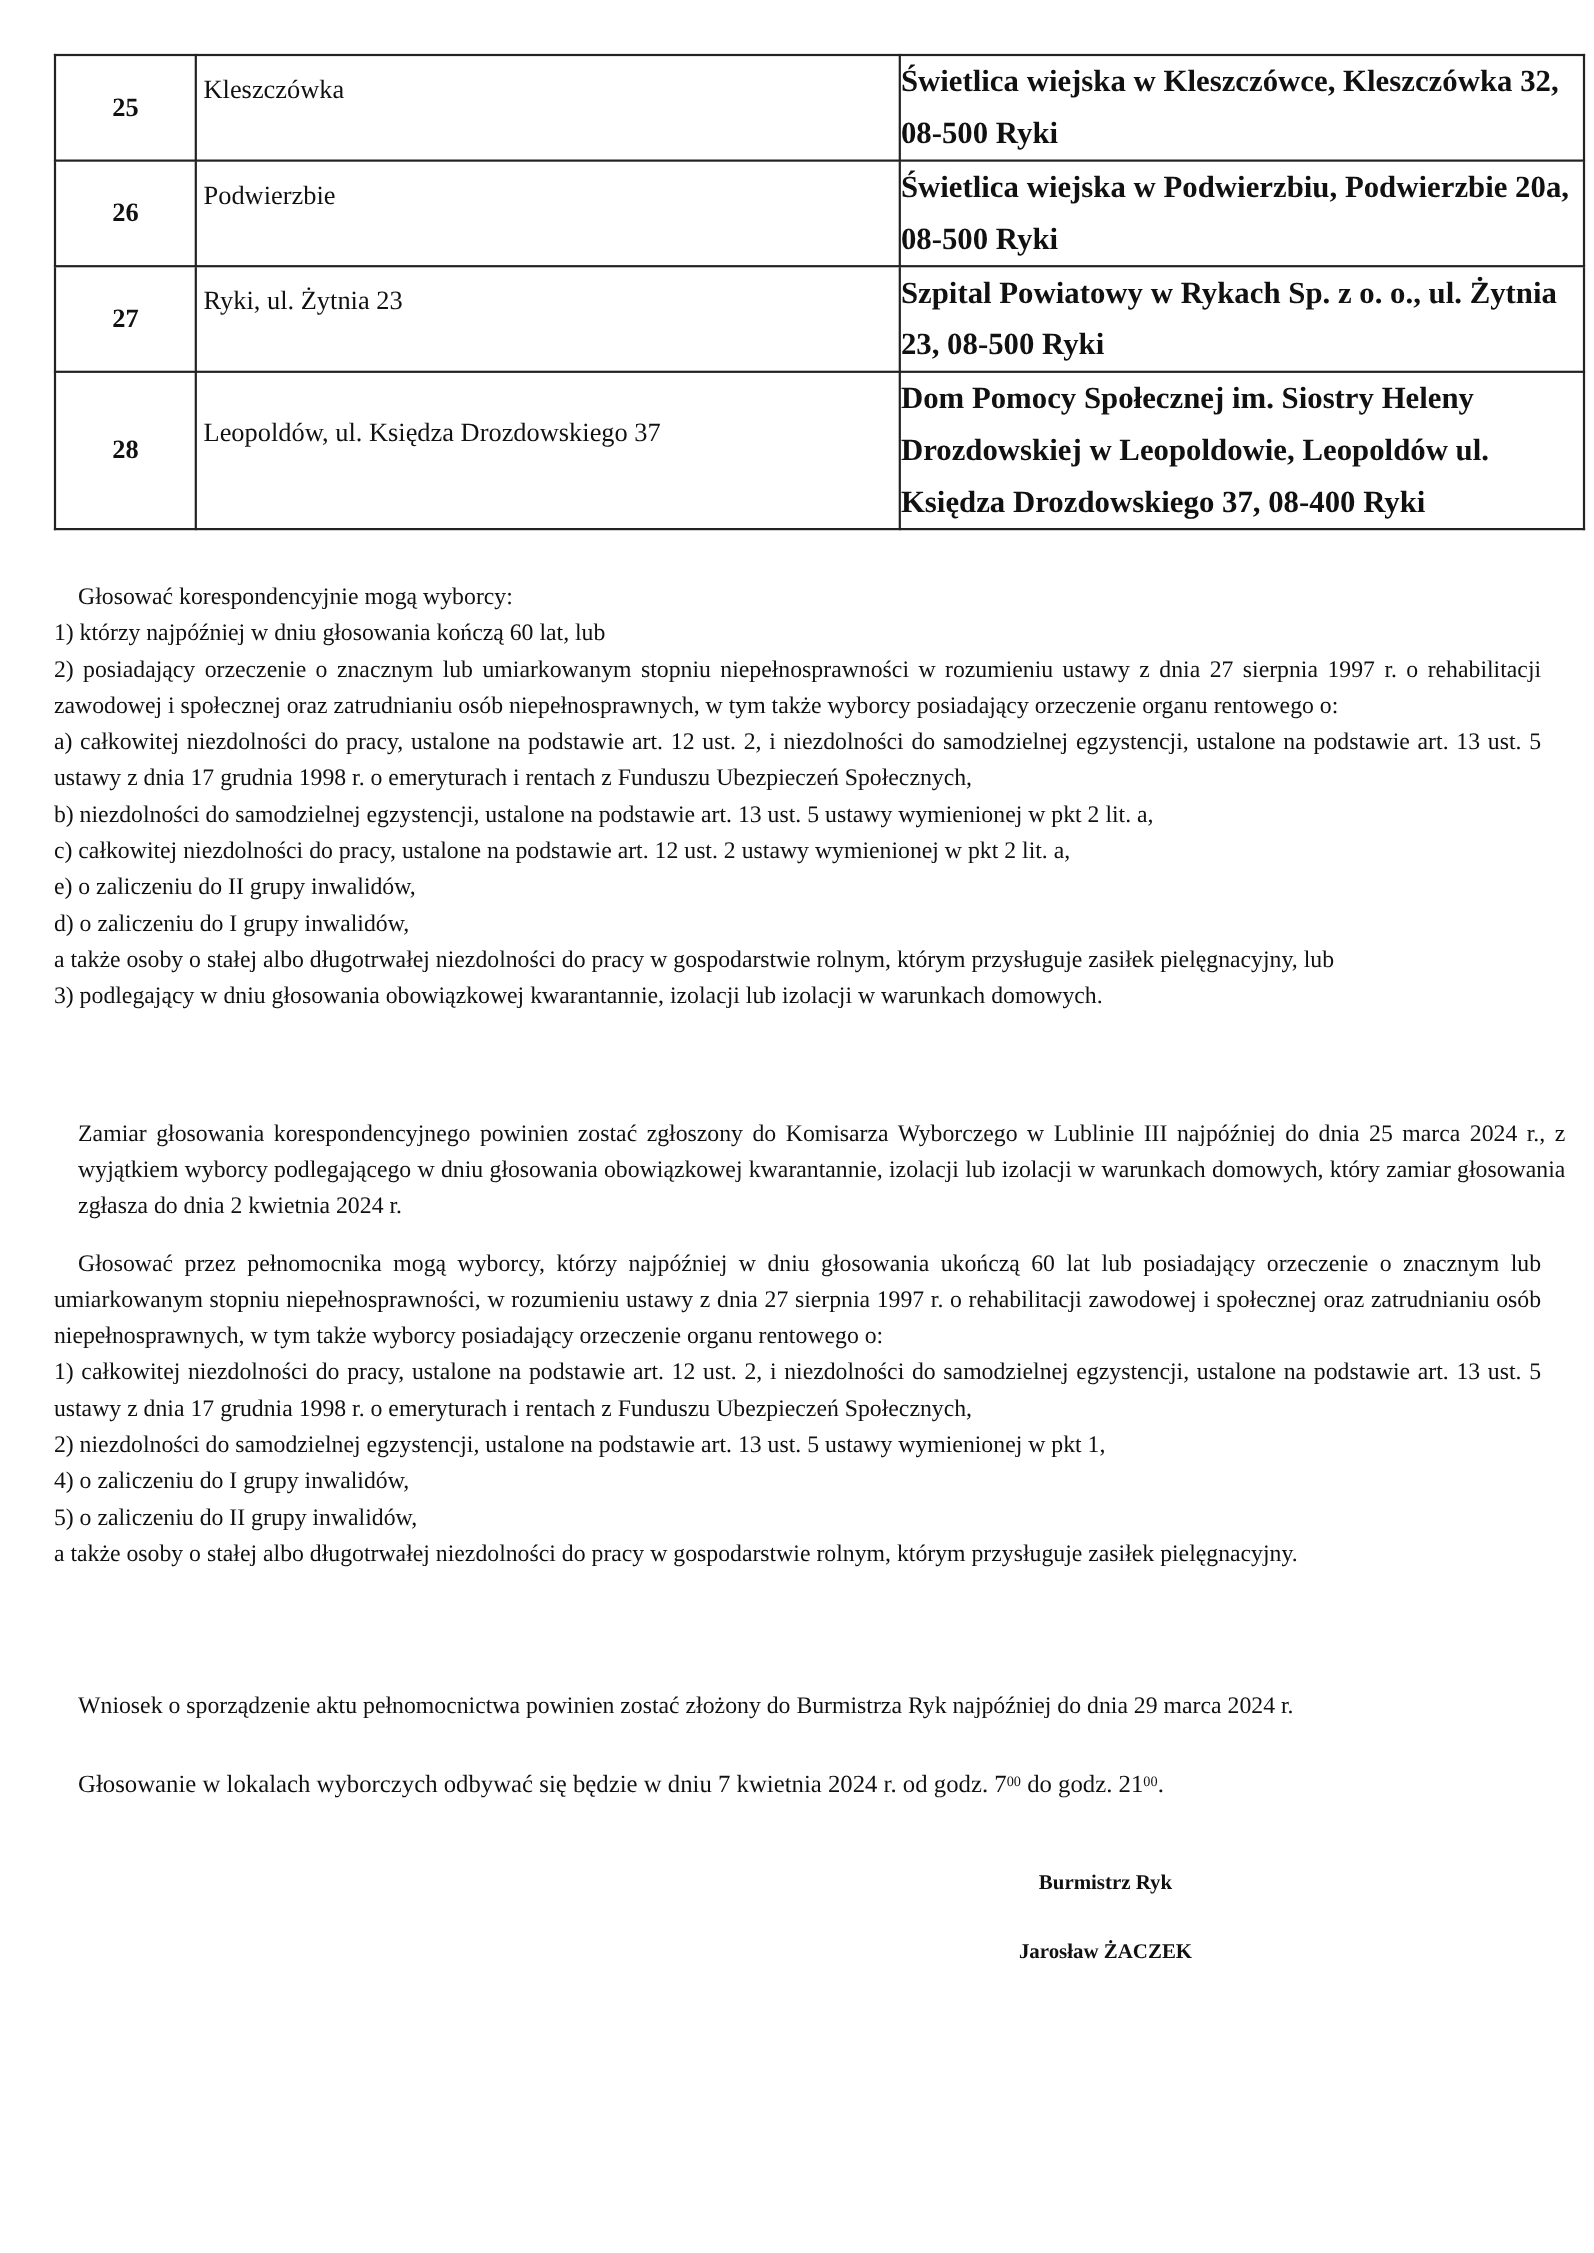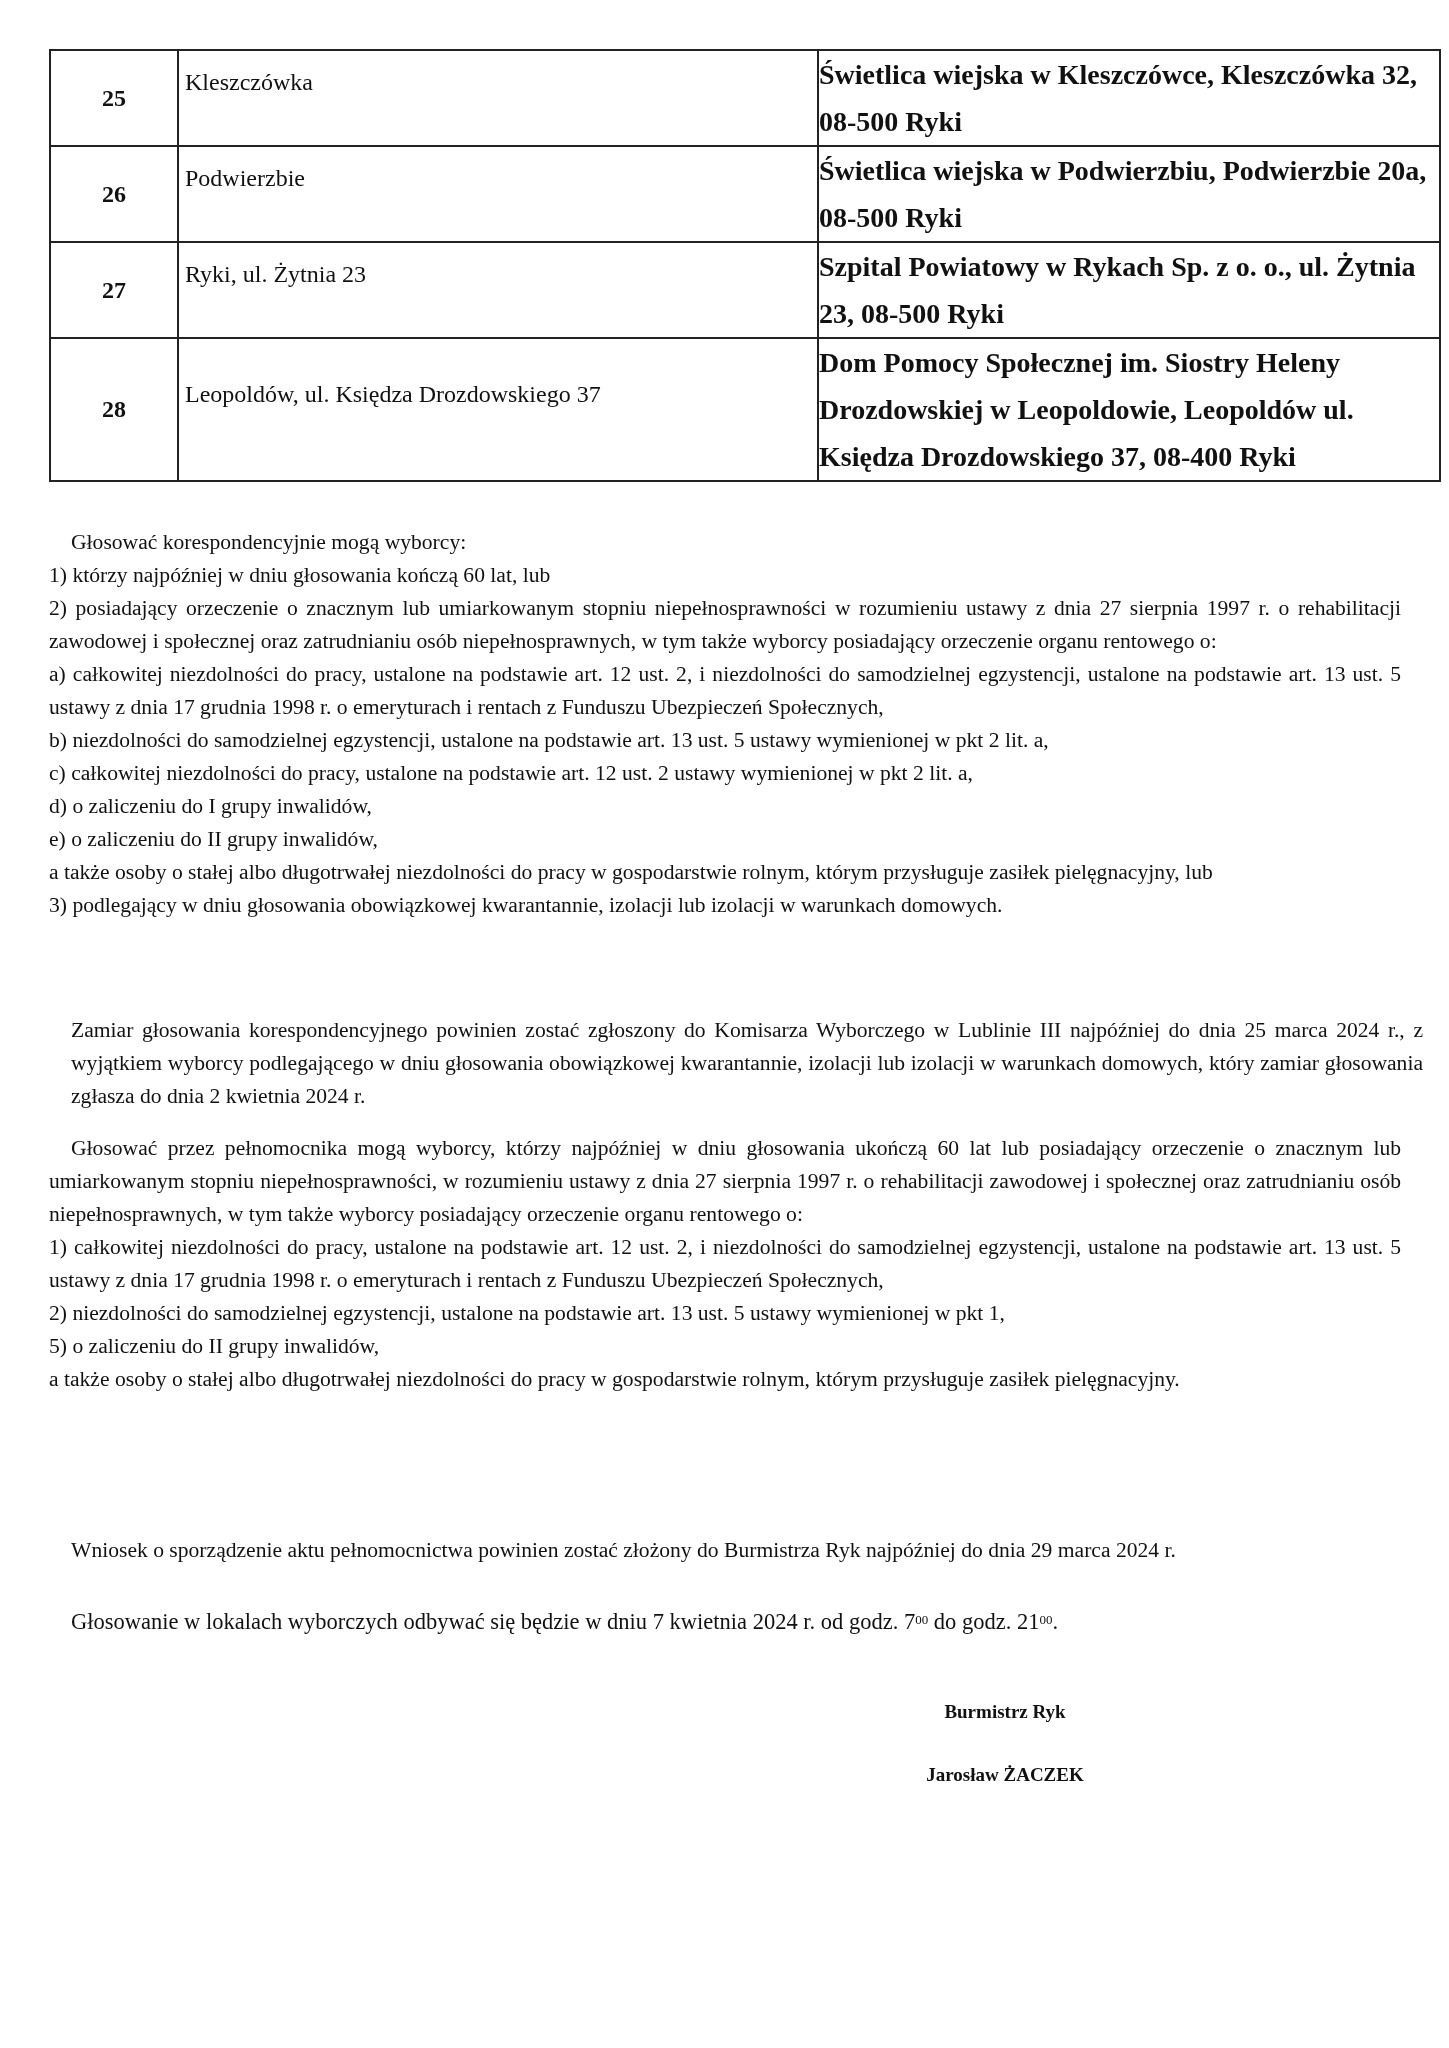--- a/index.html
+++ b/index.html
@@ -76,32 +76,33 @@
   </tbody>
 </table>
 
 <div class="text blk-a">
   <p><span class="b">Głosować korespondencyjnie</span><span> mogą wyborcy:</span></p>
   <p>1) którzy najpóźniej w dniu głosowania kończą 60 lat, lub</p>
   <p>2) posiadający orzeczenie o znacznym lub umiarkowanym stopniu niepełnosprawności w rozumieniu ustawy z dnia 27 sierpnia 1997 r. o rehabilitacji zawodowej i społecznej oraz zatrudnianiu osób niepełnosprawnych, w tym także wyborcy posiadający orzeczenie organu rentowego o:</p>
   <p>a) całkowitej niezdolności do pracy, ustalone na podstawie art. 12 ust. 2, i niezdolności do samodzielnej egzystencji, ustalone na podstawie art. 13 ust. 5 ustawy z dnia 17 grudnia 1998 r. o emeryturach i rentach z Funduszu Ubezpieczeń Społecznych,</p>
   <p>b) niezdolności do samodzielnej egzystencji, ustalone na podstawie art. 13 ust. 5 ustawy wymienionej w pkt 2 lit. a,</p>
   <p>c) całkowitej niezdolności do pracy, ustalone na podstawie art. 12 ust. 2 ustawy wymienionej w pkt 2 lit. a,</p>
+  <p>e) o zaliczeniu do II grupy inwalidów,</p>
   <p>d) o zaliczeniu do I grupy inwalidów,</p>
-  <p>e) o zaliczeniu do II grupy inwalidów,</p>
   <p>a także osoby o stałej albo długotrwałej niezdolności do pracy w gospodarstwie rolnym, którym przysługuje zasiłek pielęgnacyjny, lub</p>
   <p>3) podlegający w dniu głosowania obowiązkowej kwarantannie, izolacji lub izolacji w warunkach domowych.</p>
 </div>
 
 <div class="text blk-b b">Zamiar głosowania korespondencyjnego powinien zostać zgłoszony do Komisarza Wyborczego w Lublinie III najpóźniej do dnia 25 marca 2024 r., z wyjątkiem wyborcy podlegającego w dniu głosowania obowiązkowej kwarantannie, izolacji lub izolacji w warunkach domowych, który zamiar głosowania zgłasza do dnia 2 kwietnia 2024 r.</div>
 
 <div class="text blk-c">
   <p><span class="b">Głosować przez pełnomocnika</span><span> mogą wyborcy, którzy najpóźniej w dniu głosowania ukończą 60 lat lub posiadający orzeczenie o znacznym lub umiarkowanym stopniu niepełnosprawności, w rozumieniu ustawy z dnia 27 sierpnia 1997 r. o rehabilitacji zawodowej i społecznej oraz zatrudnianiu osób niepełnosprawnych, w tym także wyborcy posiadający orzeczenie organu rentowego o:</span></p>
   <p>1) całkowitej niezdolności do pracy, ustalone na podstawie art. 12 ust. 2, i niezdolności do samodzielnej egzystencji, ustalone na podstawie art. 13 ust. 5 ustawy z dnia 17 grudnia 1998 r. o emeryturach i rentach z Funduszu Ubezpieczeń Społecznych,</p>
   <p>2) niezdolności do samodzielnej egzystencji, ustalone na podstawie art. 13 ust. 5 ustawy wymienionej w pkt 1,</p>
+  <p>4) o zaliczeniu do I grupy inwalidów,</p>
   <p>5) o zaliczeniu do II grupy inwalidów,</p>
   <p>a także osoby o stałej albo długotrwałej niezdolności do pracy w gospodarstwie rolnym, którym przysługuje zasiłek pielęgnacyjny.</p>
 </div>
 
 <div class="text blk-d b" style="line-height:31px;">Wniosek o sporządzenie aktu pełnomocnictwa powinien zostać złożony do Burmistrza Ryk najpóźniej do dnia 29 marca 2024 r.</div>
 
 <div class="text blk-e b" style="font-size:22.5px;">
   <span>Głosowanie w lokalach wyborczych odbywać się będzie w dniu 7 kwietnia 2024 r. od godz. 7</span><sup>00</sup><span> do godz. 21</span><sup>00</sup><span>.</span>
 </div>
 

